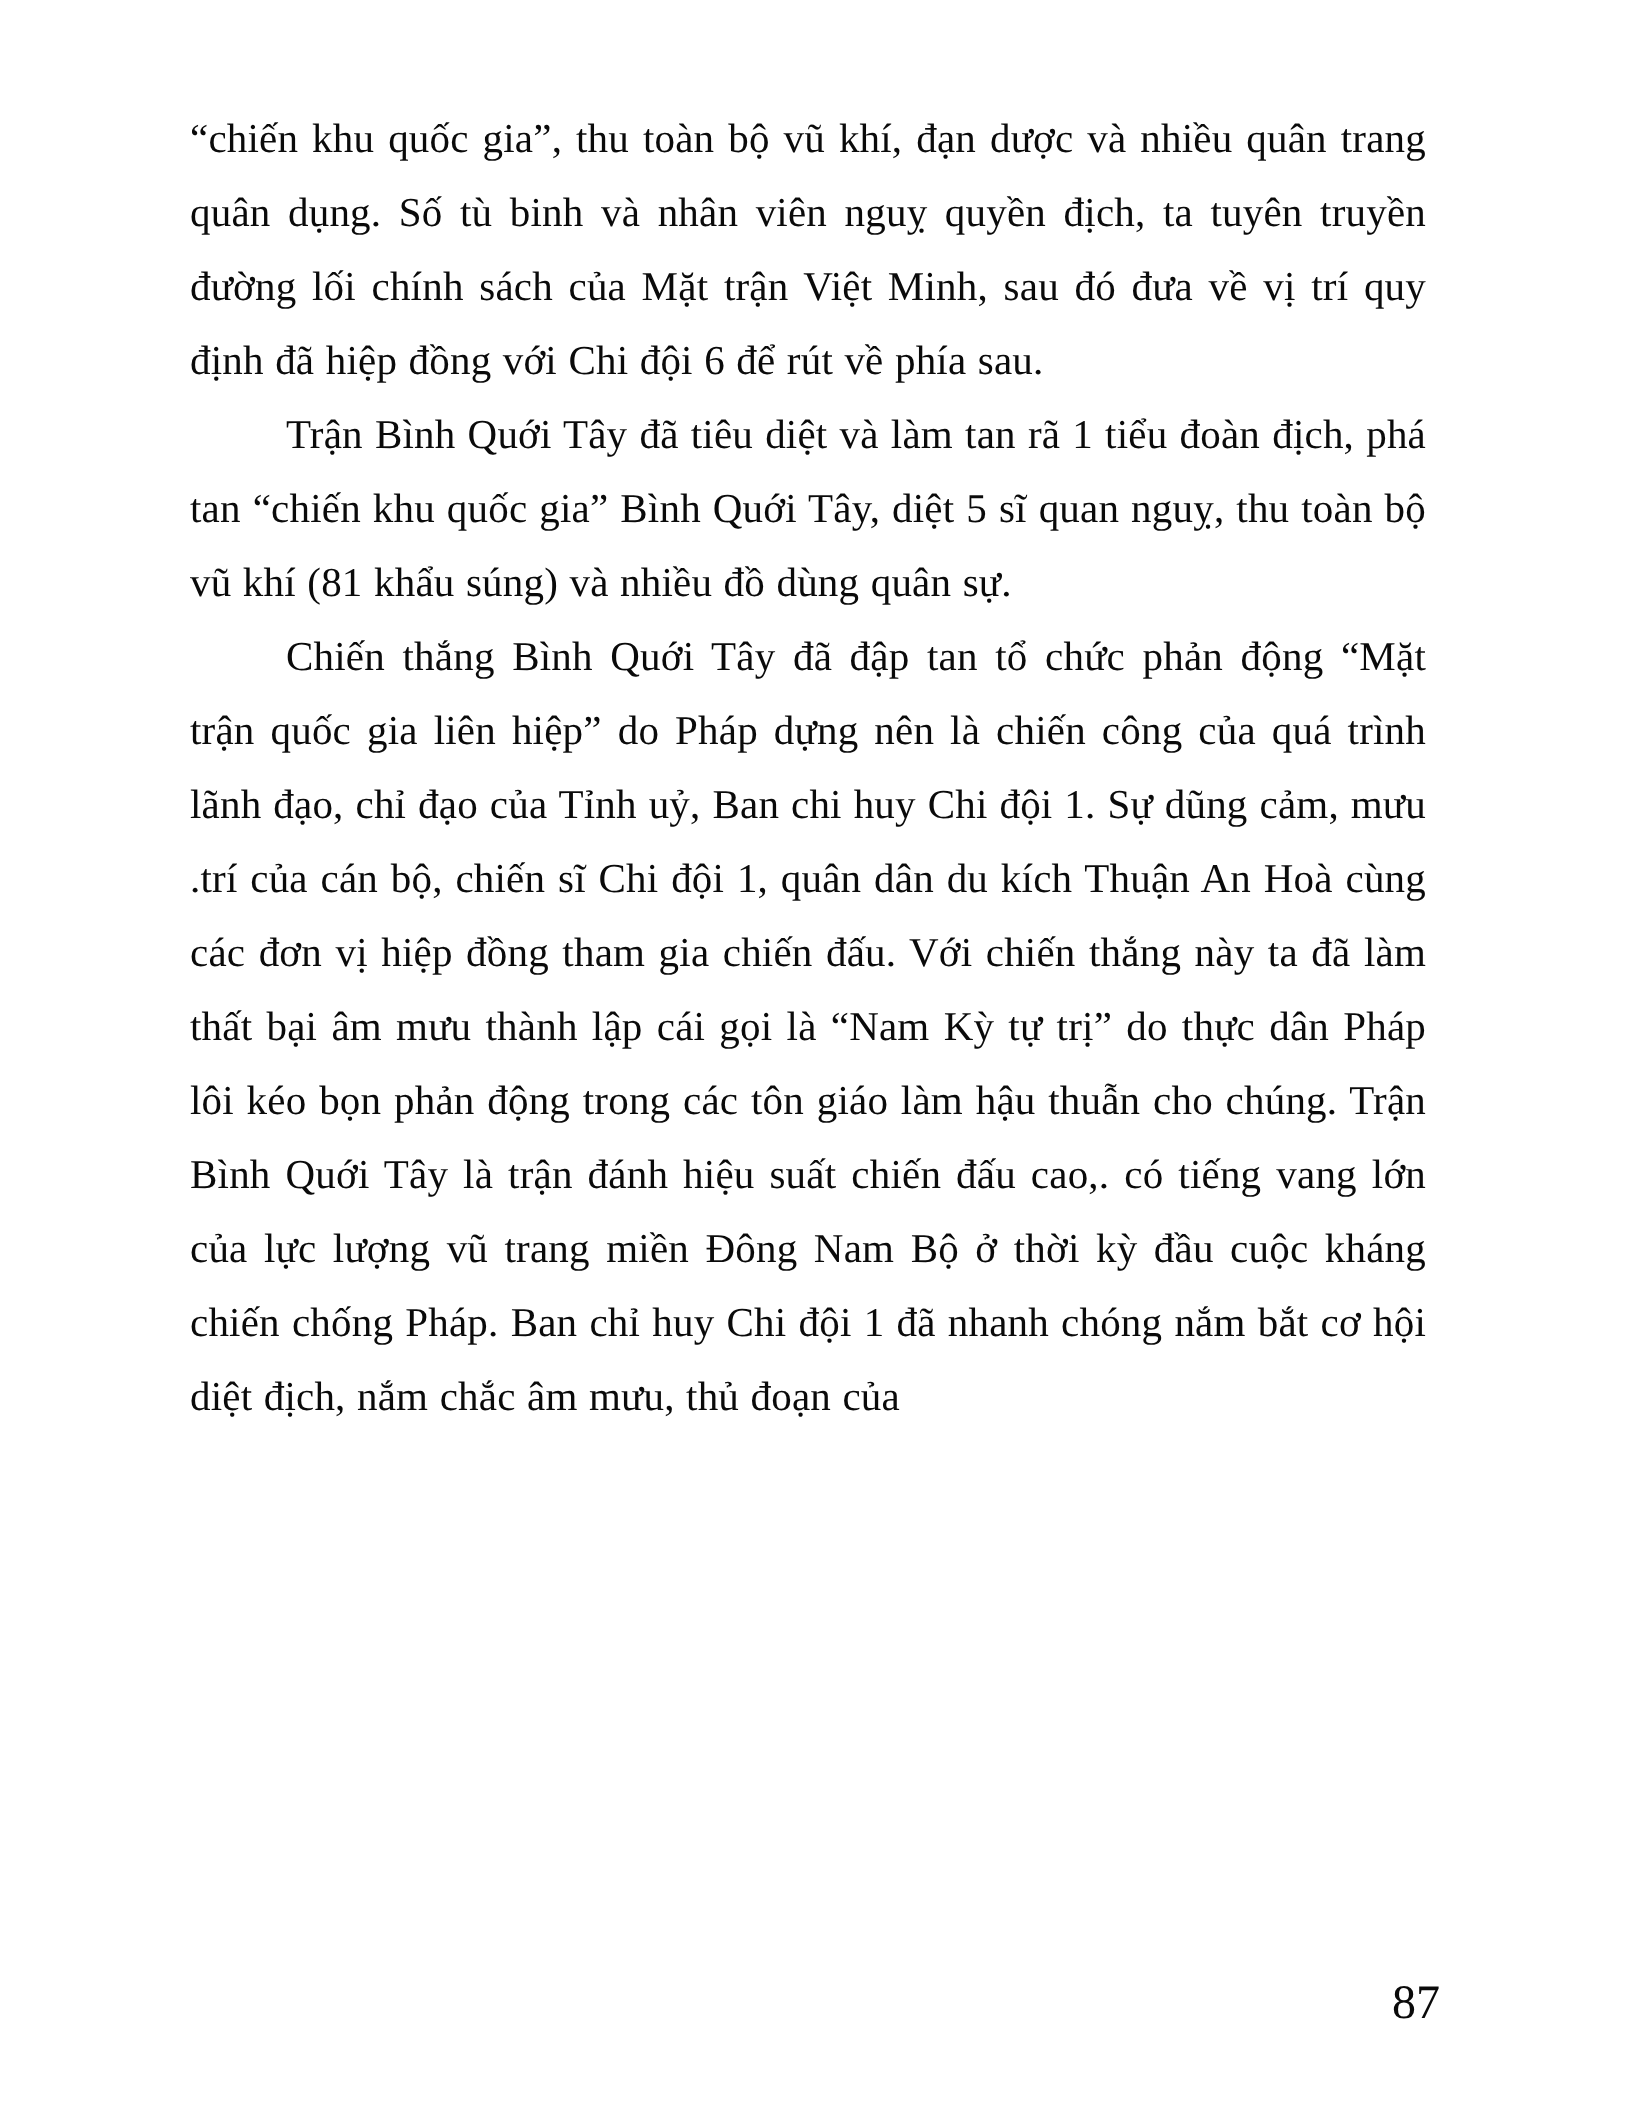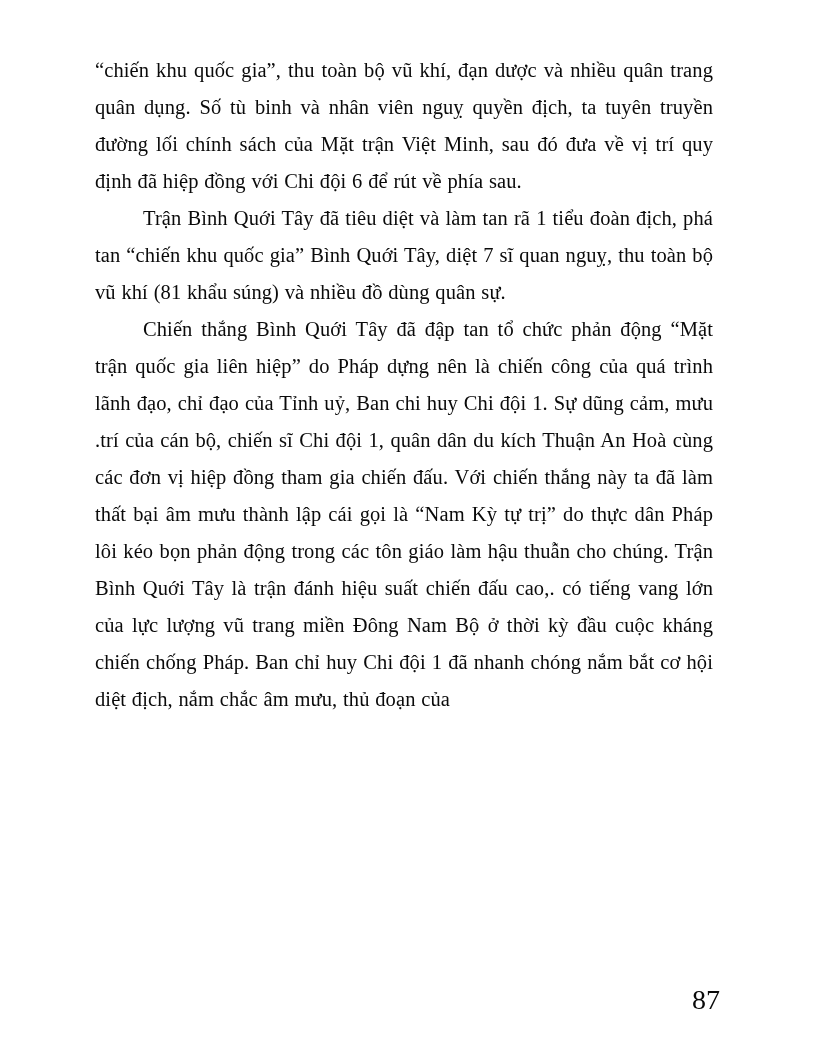--- a/index.html
+++ b/index.html
@@ -37,28 +37,28 @@
     letter-spacing: 0.1px;
     word-spacing: 0.5px;
   }
   .para.first {
     text-indent: 0;
   }
   .page-number {
     position: absolute;
     bottom: 42px;
     right: 96px;
-    font-size: 28px;
+    font-size: 24px;
     line-height: 1;
     text-align: center;
   }
 </style>
 </head>
 <body>
 
 <div class="page">
   <div class="body-text">
     <p class="para first">“chiến khu quốc gia”, thu toàn bộ vũ khí, đạn dược và nhiều quân trang quân dụng. Số tù binh và nhân viên nguỵ quyền địch, ta tuyên truyền đường lối chính sách của Mặt trận Việt Minh, sau đó đưa về vị trí quy định đã hiệp đồng với Chi đội 6 để rút về phía sau.</p>
-    <p class="para">Trận Bình Quới Tây đã tiêu diệt và làm tan rã 1 tiểu đoàn địch, phá tan “chiến khu quốc gia” Bình Quới Tây, diệt 7 sĩ quan nguỵ, thu toàn bộ vũ khí (81 khẩu súng) và nhiều đồ dùng quân sự.</p>
+    <p class="para">Trận Bình Quới Tây đã tiêu diệt và làm tan rã 1 tiểu đoàn địch, phá tan “chiến khu quốc gia” Bình Quới Tây, diệt 5 sĩ quan nguỵ, thu toàn bộ vũ khí (81 khẩu súng) và nhiều đồ dùng quân sự.</p>
     <p class="para">Chiến thắng Bình Quới Tây đã đập tan tổ chức phản động “Mặt trận quốc gia liên hiệp” do Pháp dựng nên là chiến công của quá trình lãnh đạo, chỉ đạo của Tỉnh uỷ, Ban chi huy Chi đội 1. Sự dũng cảm, mưu .trí của cán bộ, chiến sĩ Chi đội 1, quân dân du kích Thuận An Hoà cùng các đơn vị hiệp đồng tham gia chiến đấu. Với chiến thắng này ta đã làm thất bại âm mưu thành lập cái gọi là “Nam Kỳ tự trị” do thực dân Pháp lôi kéo bọn phản động trong các tôn giáo làm hậu thuẫn cho chúng. Trận Bình Quới Tây là trận đánh hiệu suất chiến đấu cao,. có tiếng vang lớn của lực lượng vũ trang miền Đông Nam Bộ ở thời kỳ đầu cuộc kháng chiến chống Pháp. Ban chỉ huy Chi đội 1 đã nhanh chóng nắm bắt cơ hội diệt địch, nắm chắc âm mưu, thủ đoạn của</p>
   </div>
   <div class="page-number">87</div>
 </div>
 
 </body></html>

